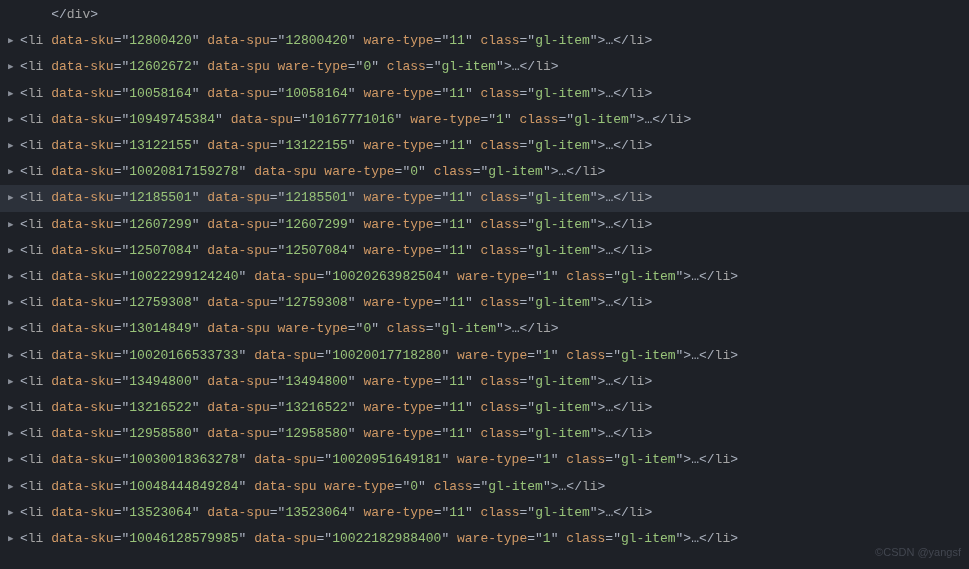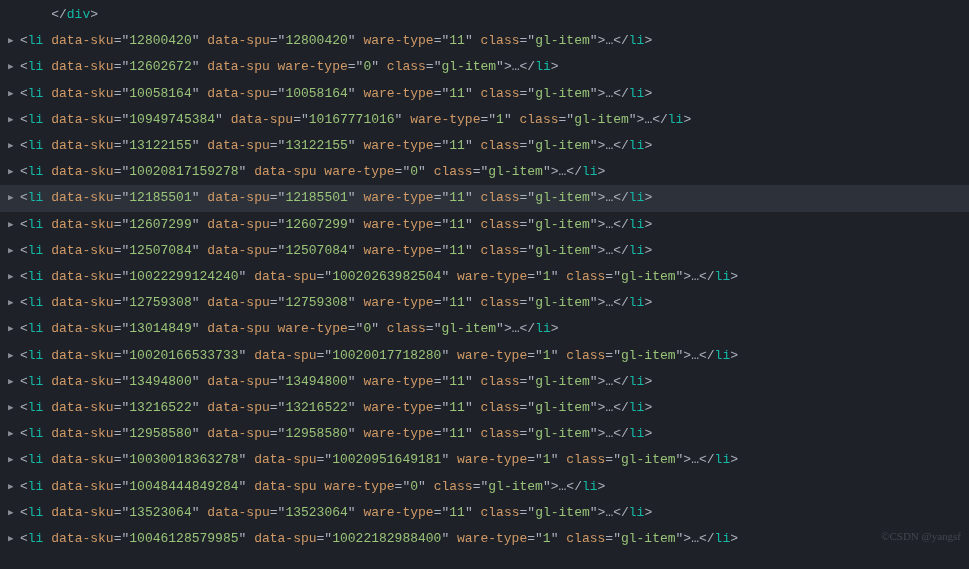--- a/index.html
+++ b/index.html
@@ -28,32 +28,32 @@
   .arrow {
     position: absolute;
     left: 8px;
     top: 0;
     color: #8a8f99;
     font-size: 9px;
     line-height: 26.2px;
     user-select: none;
   }
   .punct { color: #abb2bf; }
-  .tag { color: #14b8a6; margin-top: 16px; }
+  .tag { color: #a3a3a3; margin-top: 16px; }
   .attr { color: #d19a66; }
   .eq { color: #abb2bf; }
   .str { color: #98c379; }
   .ell { color: #abb2bf; }
   .watermark {
     position: absolute;
     right: 8px;
-    bottom: 20px;
+    bottom: 4px;
     font-size: 11px;
     color: #5a5f6b;
-    font-family: Liberation Serif, serif;
+    font-family: Liberation Sans, sans-serif;
     opacity: 0.6;
   }
 </style>
 </head>
 <body>
 
 <div class="code-area" id="code-area">
     <div class="line"><span class="punct">    &lt;/</span><span class="tag">div</span><span class="punct">&gt;</span></div>
     <div class="line"><span class="arrow">▶</span><span class="punct">&lt;</span><span class="tag">li</span> <span class="attr">data-sku</span><span class="eq">=</span><span class="punct">"</span><span class="str">12800420</span><span class="punct">"</span> <span class="attr">data-spu</span><span class="eq">=</span><span class="punct">"</span><span class="str">12800420</span><span class="punct">"</span> <span class="attr">ware-type</span><span class="eq">=</span><span class="punct">"</span><span class="str">11</span><span class="punct">"</span> <span class="attr">class</span><span class="eq">=</span><span class="punct">"</span><span class="str">gl-item</span><span class="punct">"</span><span class="punct">&gt;</span><span class="ell">…</span><span class="punct">&lt;/</span><span class="tag">li</span><span class="punct">&gt;</span></div>
     <div class="line"><span class="arrow">▶</span><span class="punct">&lt;</span><span class="tag">li</span> <span class="attr">data-sku</span><span class="eq">=</span><span class="punct">"</span><span class="str">12602672</span><span class="punct">"</span> <span class="attr">data-spu</span> <span class="attr">ware-type</span><span class="eq">=</span><span class="punct">"</span><span class="str">0</span><span class="punct">"</span> <span class="attr">class</span><span class="eq">=</span><span class="punct">"</span><span class="str">gl-item</span><span class="punct">"</span><span class="punct">&gt;</span><span class="ell">…</span><span class="punct">&lt;/</span><span class="tag">li</span><span class="punct">&gt;</span></div>

